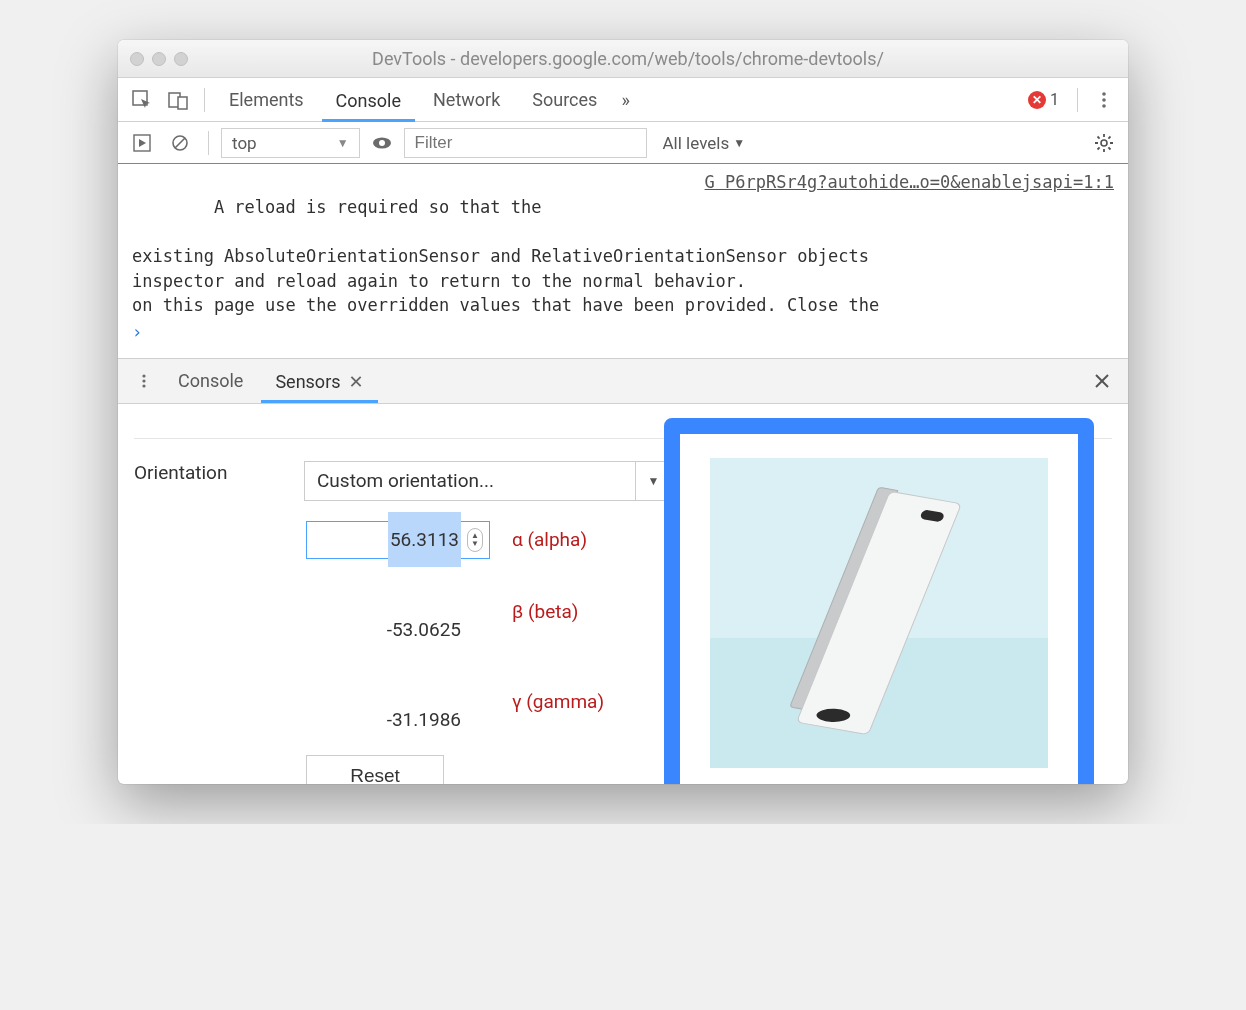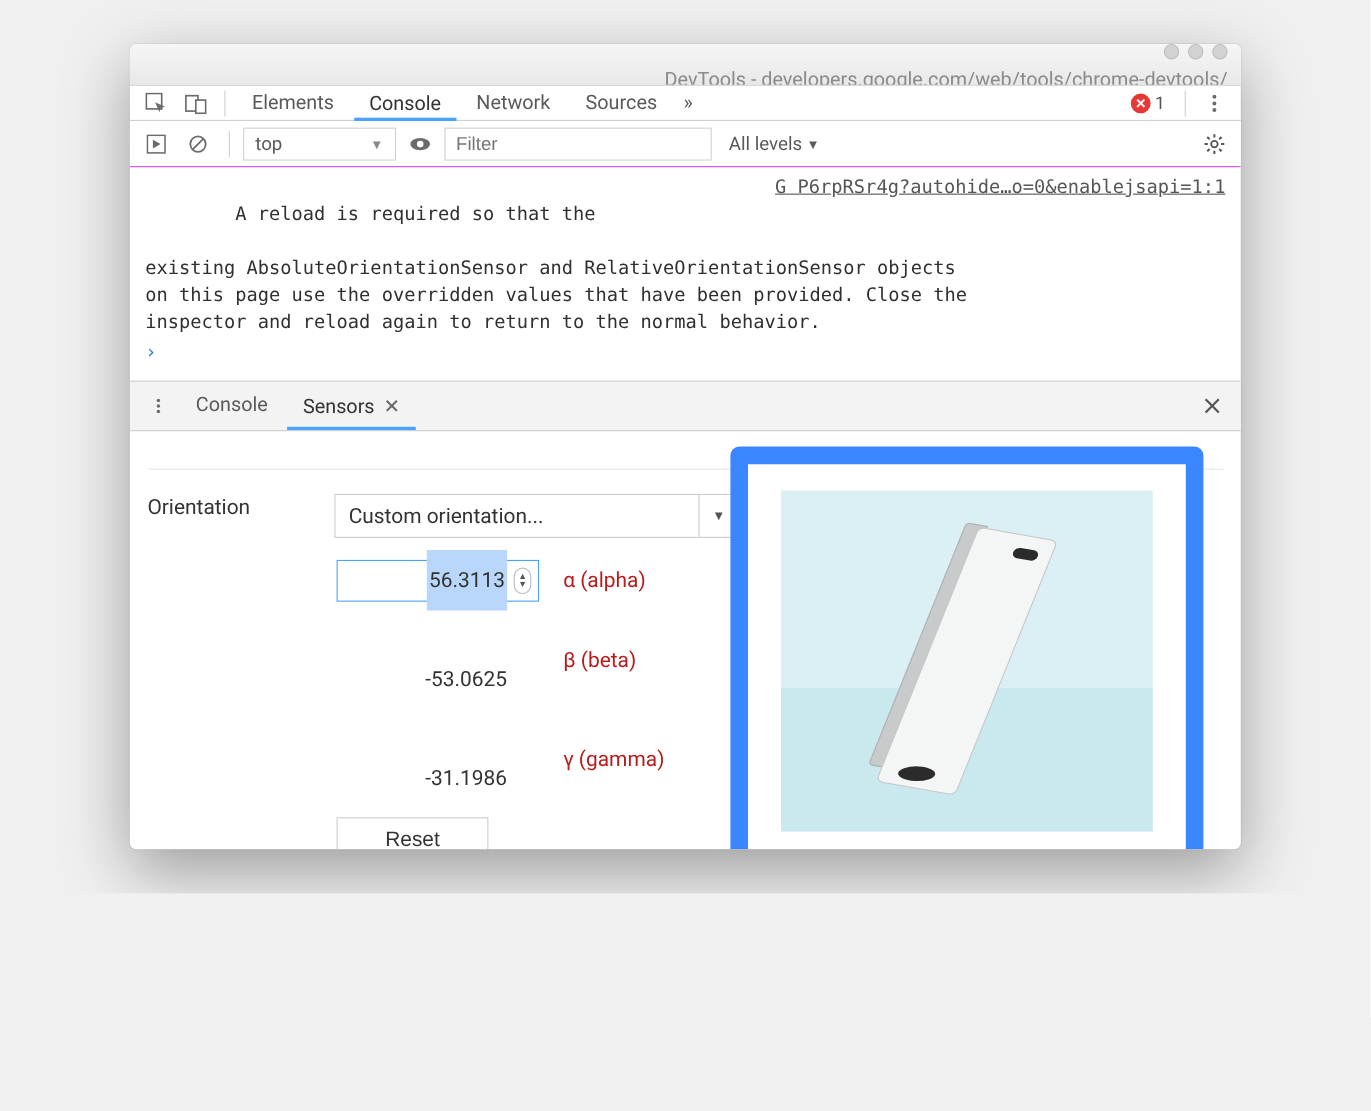--- a/index.html
+++ b/index.html
@@ -16,32 +16,31 @@
     background: #fff;
     border-radius: 6px;
     box-shadow: 0 20px 60px rgba(0,0,0,0.35), 0 0 0 1px rgba(0,0,0,0.05);
     overflow: hidden;
   }
   
   .titlebar {
     height: 38px;
     background: linear-gradient(#f6f6f6,#e8e8e8);
     display: flex;
-    align-items: flex-end;
+    align-items: center;
     padding: 0 12px;
     border-bottom: 1px solid #d0d0d0;
     gap: 8px;
-    flex-direction: column;
   }
   .traffic { display:flex; gap:8px; }
   .tl { width:14px; height:14px; border-radius:50%; background:#d2d2d2; border:1px solid #c0c0c0; }
   .titlebar .title { flex:1; text-align:center; color:#8a8a8a; font-size:18px; margin-left:-56px; white-space:nowrap; overflow:hidden; text-overflow:ellipsis;}
   
   .tabbar {
-    height: 32px;
+    height: 44px;
     display:flex;
     align-items:center;
     border-bottom: 1px solid #d0d0d0;
     padding: 0 8px;
     gap: 4px;
     color:#5a5a5a;
   }
   .icon-btn { width:32px; height:32px; display:flex; align-items:center; justify-content:center; color:#6b6b6b; cursor:pointer; }
   .vsep { width:1px; height:24px; background:#d0d0d0; margin:0 6px; }
   .tabbar .tab { padding:0 14px; height:100%; display:flex; align-items:center; font-size:18px; color:#5a5a5a; cursor:pointer;}
@@ -247,24 +246,24 @@
     <div class="log-row">
       <div class="log-main">
         <span>A reload is required so that the</span>
       </div>
       <div class="log-source">G P6rpRSr4g?autohide…o=0&amp;enablejsapi=1:1</div>
     </div>
     <div class="log-row">
         <div class="log-main">existing AbsoluteOrientationSensor and RelativeOrientationSensor objects</div>
       </div>
     <div class="log-row">
+        <div class="log-main">inspector and reload again to return to the normal behavior.</div>
+      </div>
+    <div class="log-row">
         <div class="log-main">on this page use the overridden values that have been provided. Close the</div>
-      </div>
-    <div class="log-row">
-        <div class="log-main">inspector and reload again to return to the normal behavior.</div>
       </div>
     <div class="prompt-row">›</div>
   </div>
 
   <div class="drawer-tabs">
     <div class="icon-btn">
       <svg width="16" height="16" viewBox="0 0 16 16">
           <circle cx="8" cy="3" r="1.6" fill="#6b6b6b"></circle>
           <circle cx="8" cy="8" r="1.6" fill="#6b6b6b"></circle>
           <circle cx="8" cy="13" r="1.6" fill="#6b6b6b"></circle>

